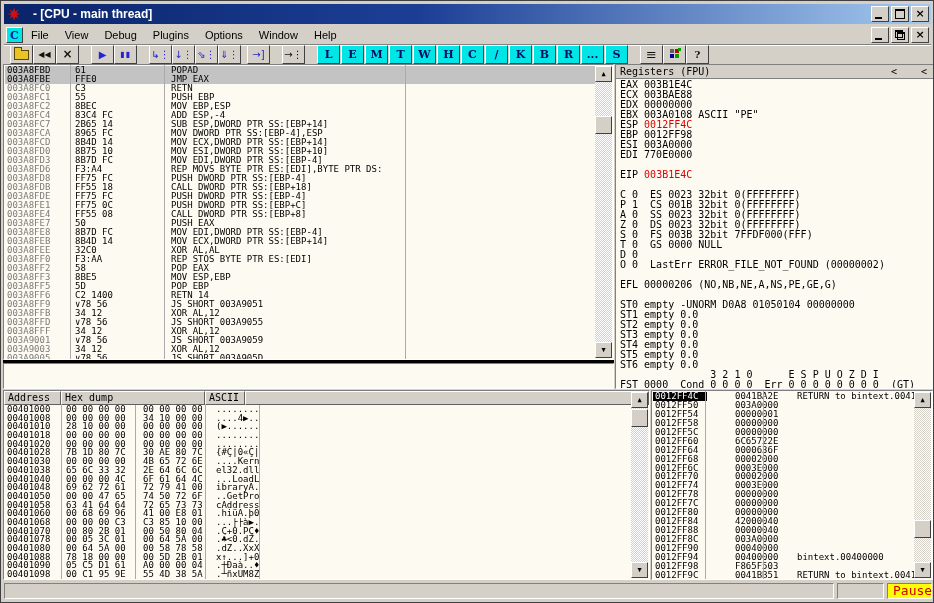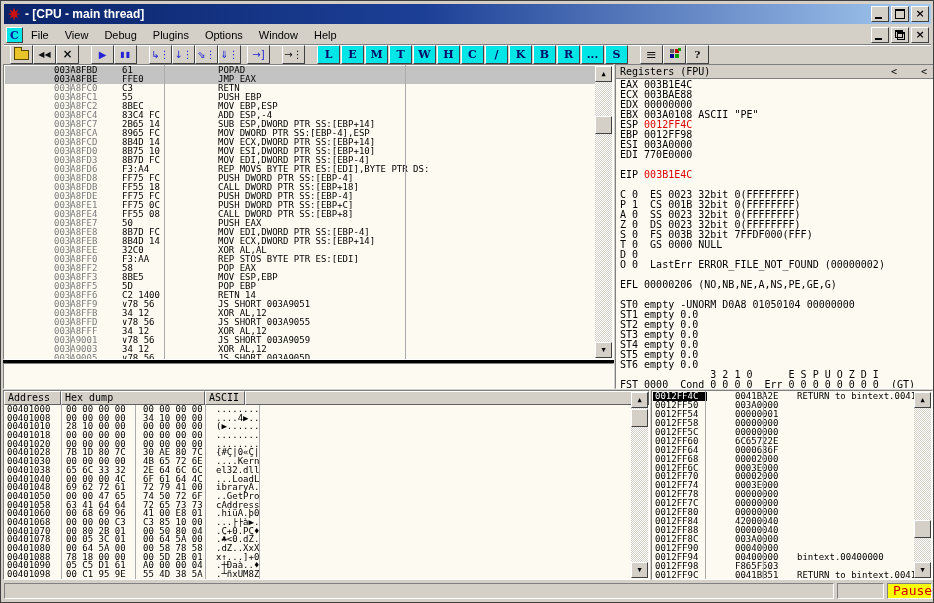--- a/index.html
+++ b/index.html
@@ -6,21 +6,21 @@
   body{
     width:934px;height:603px;position:relative;overflow:hidden;
     background:#D4D0C8;
     font-family:"DejaVu Sans Mono",monospace;
     border:1px solid #404040; box-sizing:border-box;
   }
   
   #titlebar{position:absolute;left:3px;top:3px;width:927px;height:20px;
     background:linear-gradient(90deg,#0A246A 0%,#1C3F96 45%,#A6CAF0 100%);
     display:flex;align-items:center;color:#fff;}
-  #titlebar .ttl{font-family:"Liberation Sans",sans-serif;font-weight:bold;font-size:12px;margin-left:4px;white-space:pre;}
+  #titlebar .ttl{font-family:"Liberation Sans",sans-serif;font-weight:bold;font-size:12px;margin-left:12px;white-space:pre;}
   .winbtns{margin-left:auto;display:flex;gap:2px;margin-right:2px;}
   .wbtn{width:16px;height:14px;background:#D4D0C8;border:1px solid;border-color:#FFFFFF #404040 #404040 #FFFFFF;
     display:flex;align-items:center;justify-content:center;position:relative;}
   .g-min{position:absolute;left:3px;bottom:2px;width:7px;height:2px;background:#000;}
   .g-max{width:8px;height:7px;border:1px solid #000;border-top-width:2px;}
   .g-restore{position:absolute;right:3px;bottom:2px;width:6px;height:5px;border:1px solid #000;border-top-width:2px;background:#D4D0C8;}
   .g-restore2{position:absolute;left:3px;top:2px;width:6px;height:5px;border:1px solid #000;border-top-width:2px;}
   .g-x{font-family:"DejaVu Sans",sans-serif;font-size:11px;font-weight:bold;color:#000;line-height:10px;}
   
   #menubar{position:absolute;left:3px;top:25px;width:927px;height:18px;display:flex;align-items:center;
@@ -38,21 +38,21 @@
   .folder{width:13px;height:8px;background:#E8C428;border:1px solid #5A4800;position:relative;margin-top:2px;}
   .folder:before{content:"";position:absolute;left:-1px;top:-4px;width:6px;height:3px;background:#E8C428;border:1px solid #5A4800;border-bottom:none;}
   .gridicon{width:10px;height:10px;position:relative;}
   .gridicon i{position:absolute;width:4px;height:4px;}
   
   .pane{position:absolute;background:#FDFAF1;border:1px solid;border-color:#808080 #FFFFFF #FFFFFF #808080;box-sizing:border-box;overflow:hidden;}
   .vline{position:absolute;top:0;bottom:0;width:1px;background:#ABABAB;pointer-events:none;}
   
   #disasm{left:2px;top:63px;width:611px;height:296px;}
   #disasm-rows{position:absolute;left:1px;top:1px;right:18px;bottom:0;overflow:hidden;}
-  .drow{display:flex;height:9px;line-height:9px;font-size:9px;white-space:pre;padding-left:47px;}
+  .drow{display:flex;height:9px;line-height:9px;font-size:9px;white-space:pre;}
   .drow.sel{background:#C3C3C3;}
   .d-a{width:64px;flex:none;padding-left:2px;color:#7B7B7B;overflow:hidden;}
   .drow.sel .d-a{color:#000;}
   .d-b{width:93px;flex:none;padding-left:4px;color:#000;overflow:hidden;}
   .d-t{width:240px;flex:none;padding-left:3px;color:#000;overflow:hidden;}
   .d-c{flex:1;}
   #disasm-splitter{position:absolute;left:2px;top:359px;width:611px;height:3px;background:#000;}
   #infopane{left:2px;top:362px;width:611px;height:26px;}
   
   .sb{position:absolute;width:17px;background:repeating-conic-gradient(#FFFFFF 0% 25%,#D4D0C8 0% 50%) 0 0/2px 2px;}

